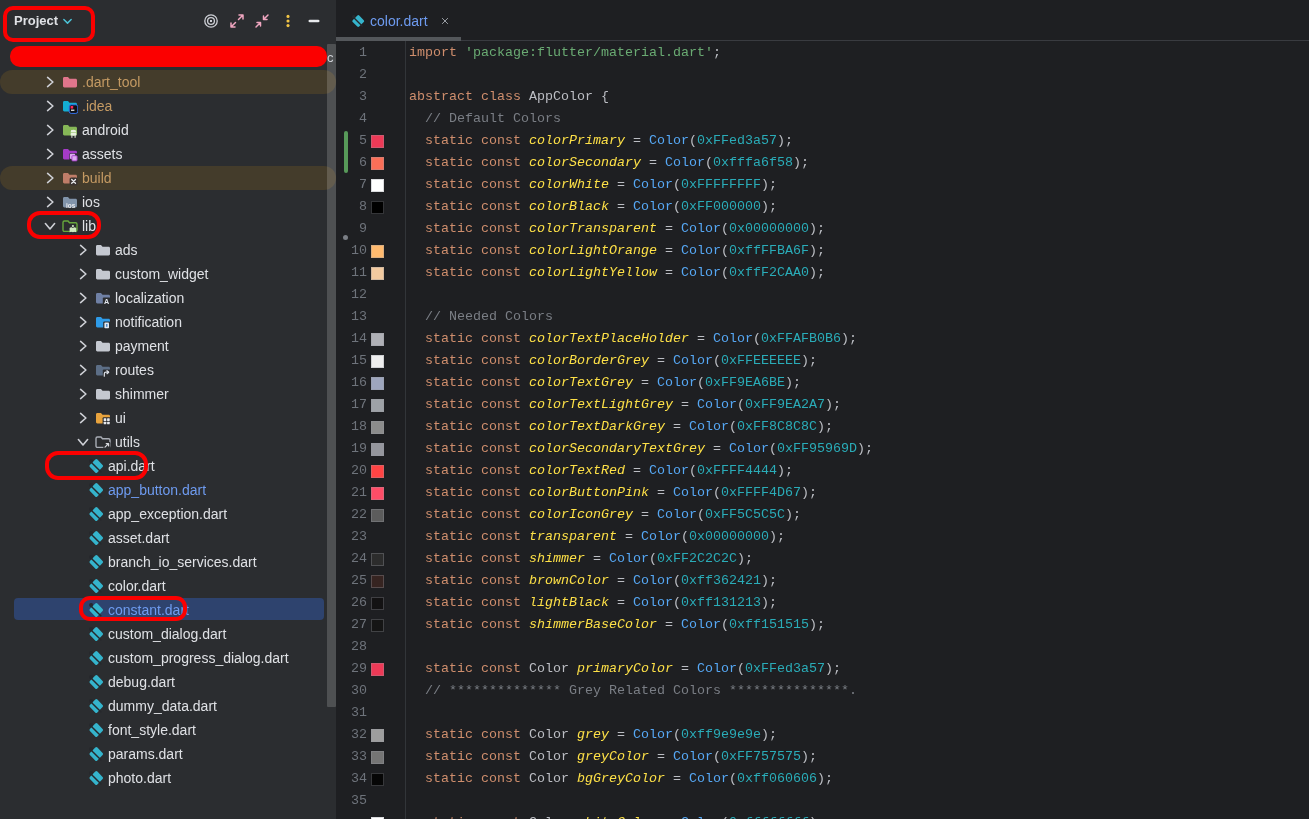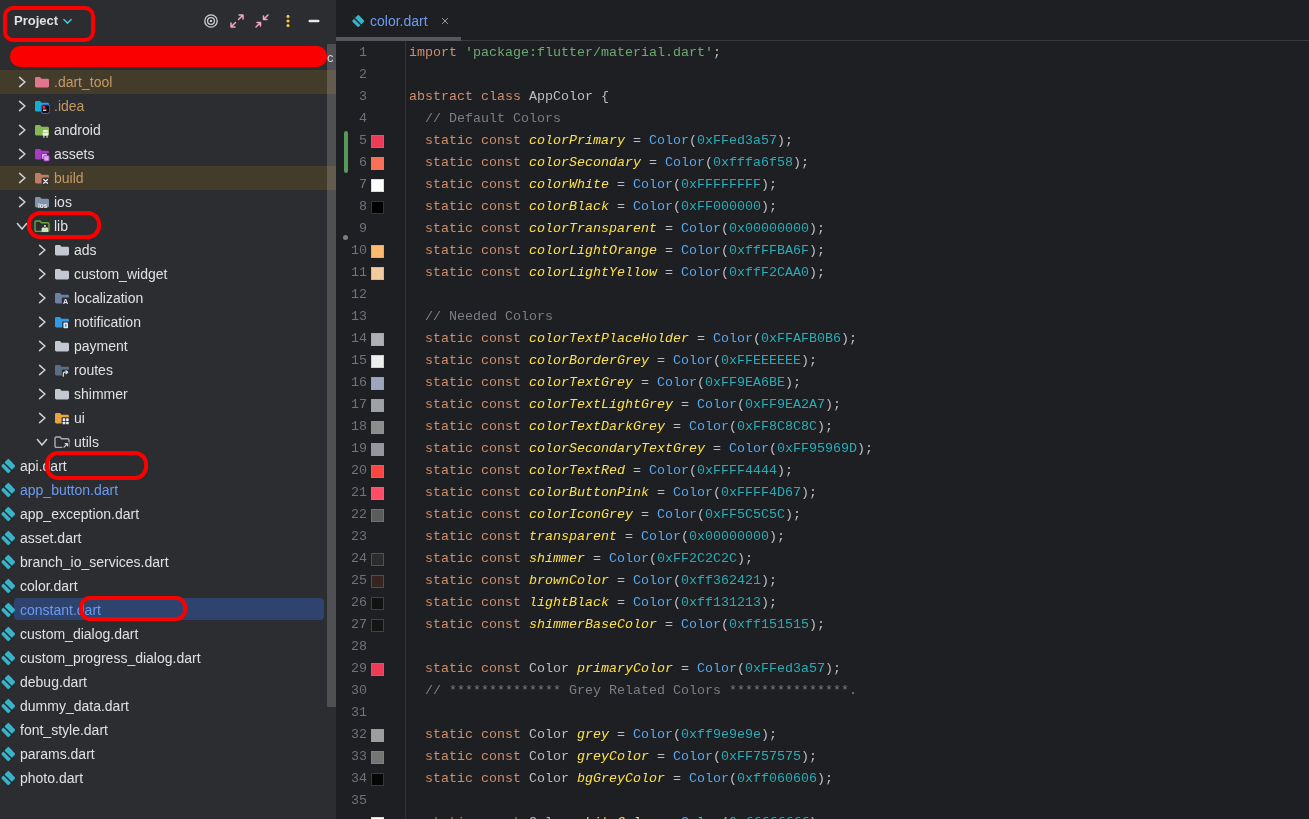--- a/index.html
+++ b/index.html
@@ -7,23 +7,23 @@
 *{box-sizing:border-box;}
 #panel{position:absolute;left:0;top:0;width:336px;height:819px;background:#2b2d30;overflow:hidden;}
 #tree{position:absolute;left:0;top:46px;width:336px;}
 .row{display:flex;align-items:center;height:24px;font-size:14px;color:#dfe1e5;position:relative;white-space:nowrap;}
 .row .nm{margin-left:4px;}
 .ign{color:#c49a63;}
 .brown{background:#443c2b;}
 .mod{color:#6e9bf0;}
 .chev{width:16px;height:16px;flex:0 0 16px;margin-right:4px;}
 .i{width:16px;height:16px;flex:0 0 16px;}
-.l1{padding-left:14px;}
-.l2{padding-left:34px;}
-.l3{}
+.l1{padding-left:42px;border-radius:12px;}
+.l2{padding-left:75px;}
+.l3{padding-left:88px;}
 #sel{position:absolute;left:14px;top:598px;width:310px;height:22px;background:#2e436e;border-radius:4px;}
 #pscroll{position:absolute;left:327px;top:44px;width:9px;height:663px;background:rgba(255,255,255,0.17);border-radius:1px;}
 .redbox{position:absolute;border:4px solid #fb0000;border-radius:11px;}
 #redpill{position:absolute;left:10px;top:46px;width:317px;height:21px;background:#fb0000;border-radius:10px;}
 #peekc{position:absolute;left:327px;top:50px;font-size:13px;color:#ced0d6;}
 
 #editor{position:absolute;left:336px;top:0;width:973px;height:819px;background:#1e1f22;}
 #tabbar{position:absolute;left:0;top:0;width:973px;height:41px;background:#1e1f22;border-bottom:1px solid #393b40;}
 #tabul{position:absolute;left:0;top:37px;width:125px;height:4px;background:#54575b;}
 #tabtxt{position:absolute;left:34px;top:13px;font-size:14px;color:#6e9bf0;}

